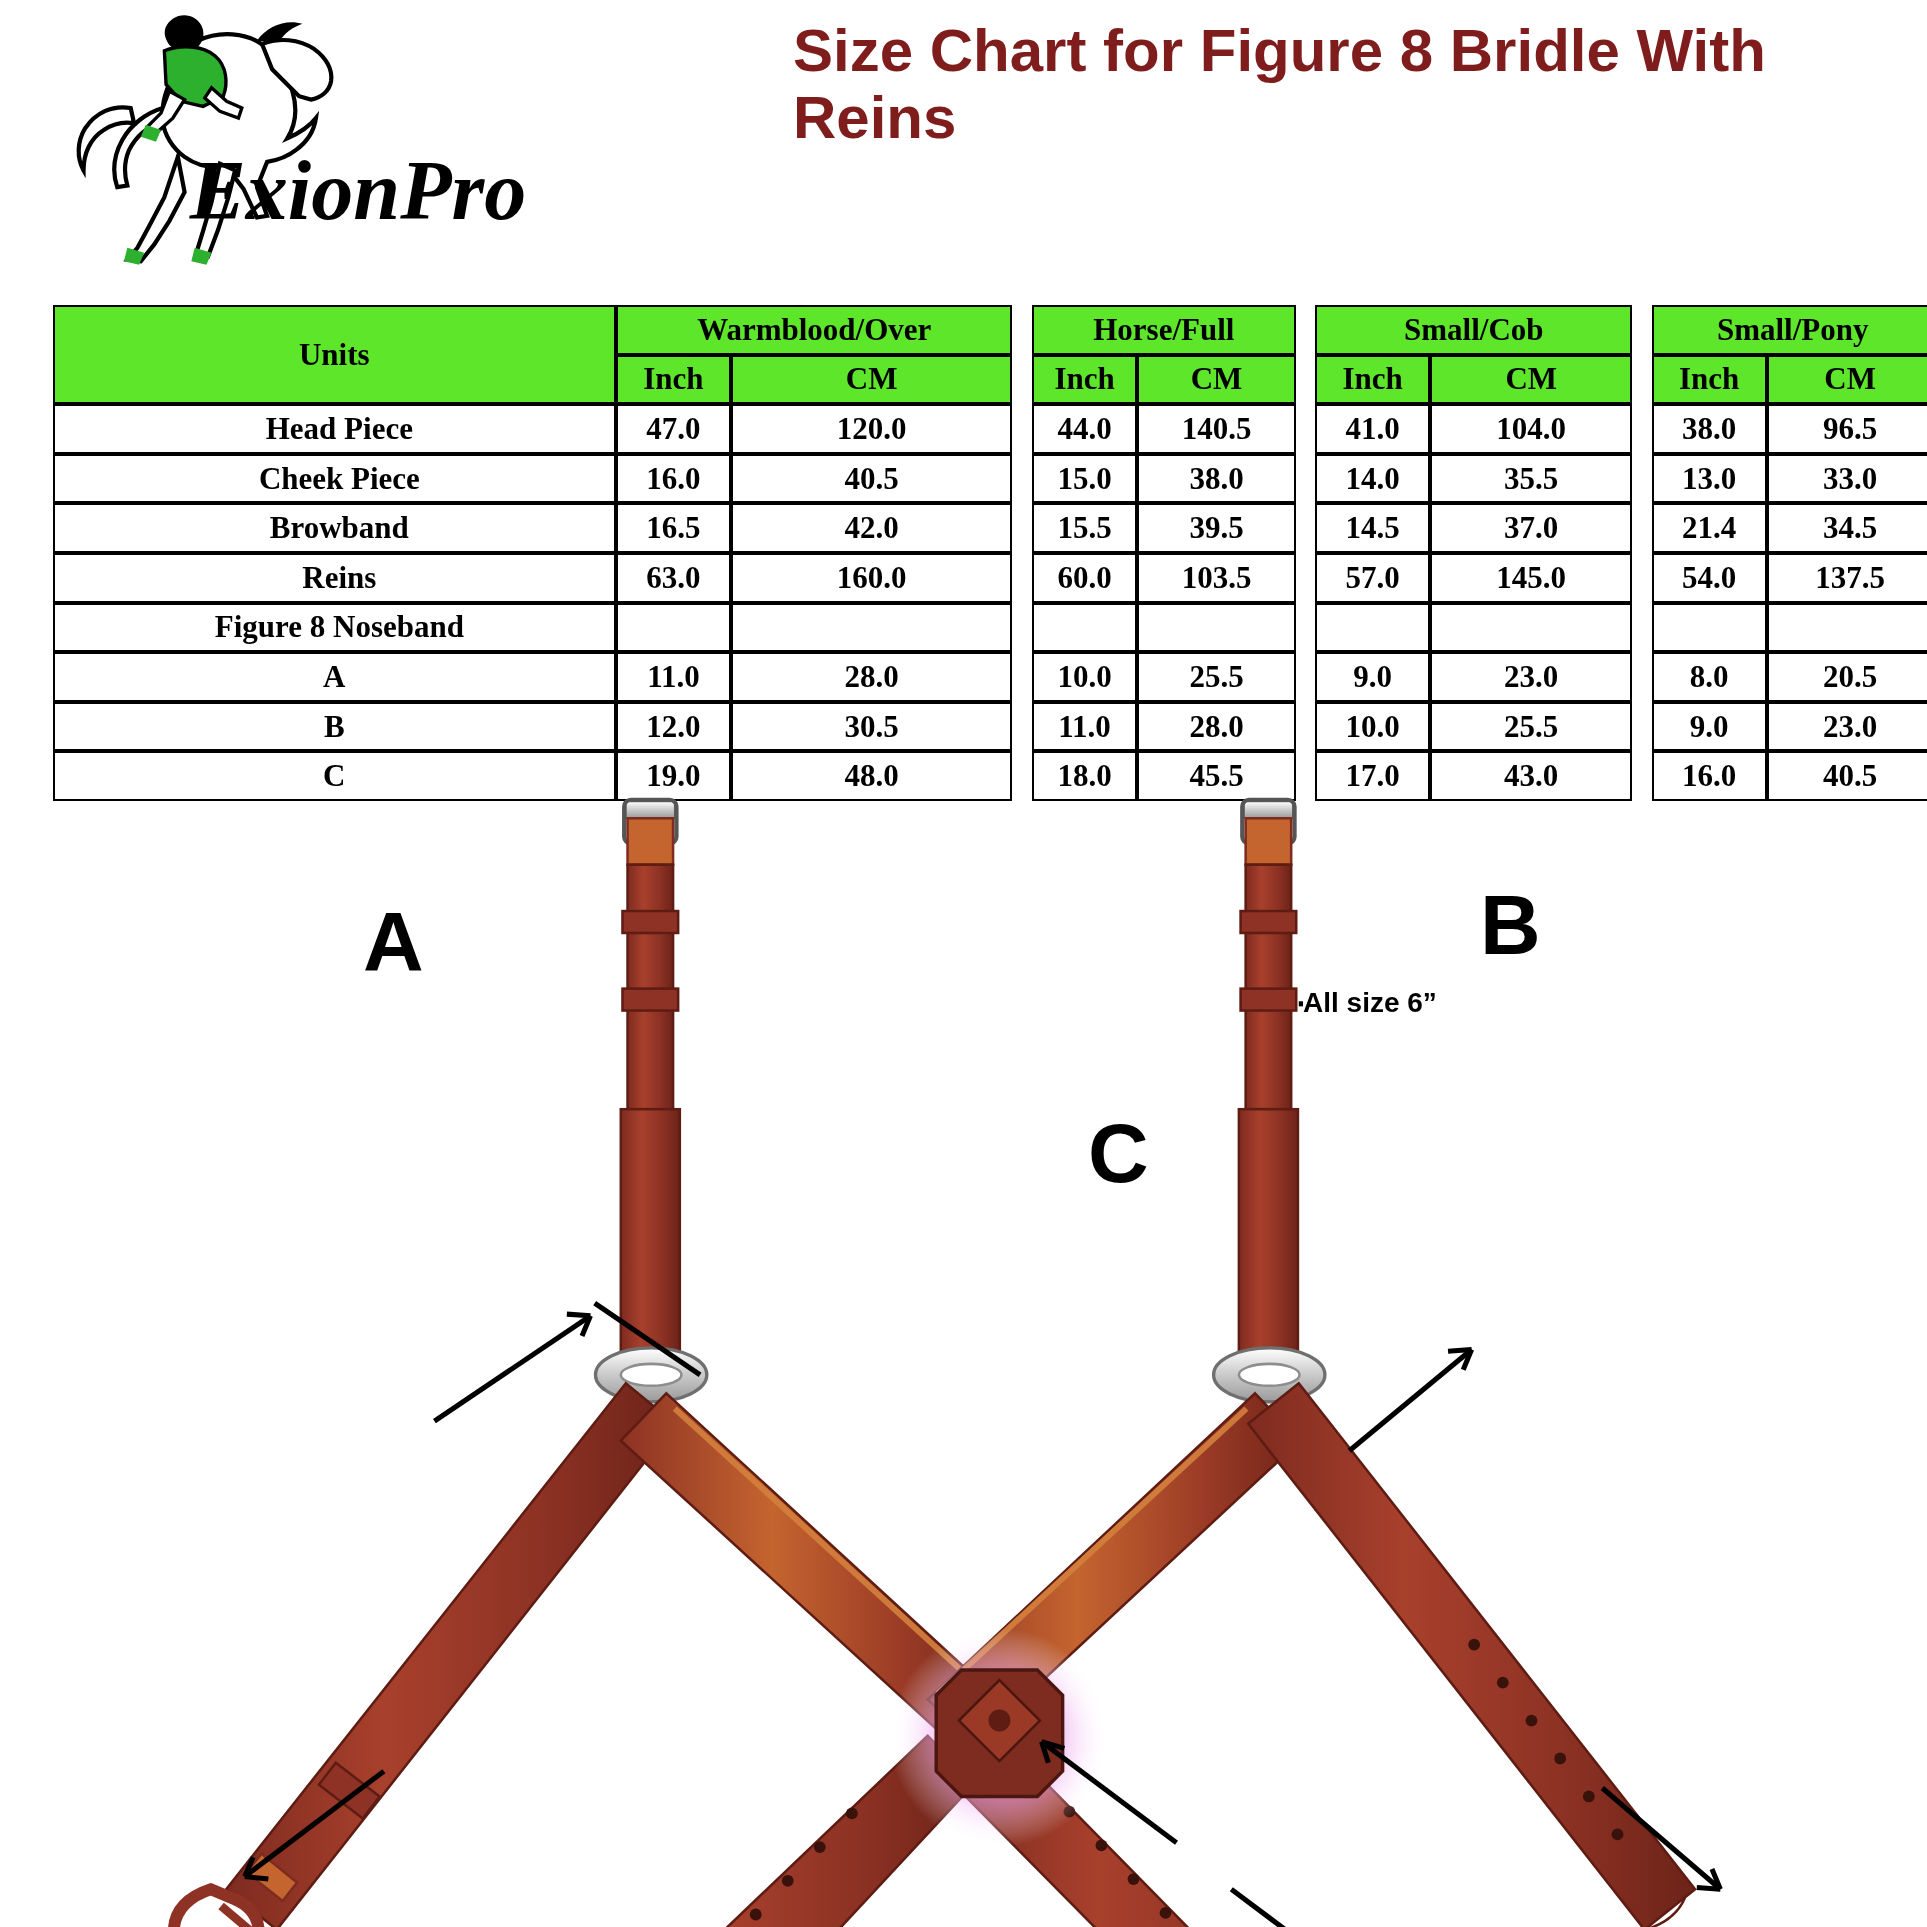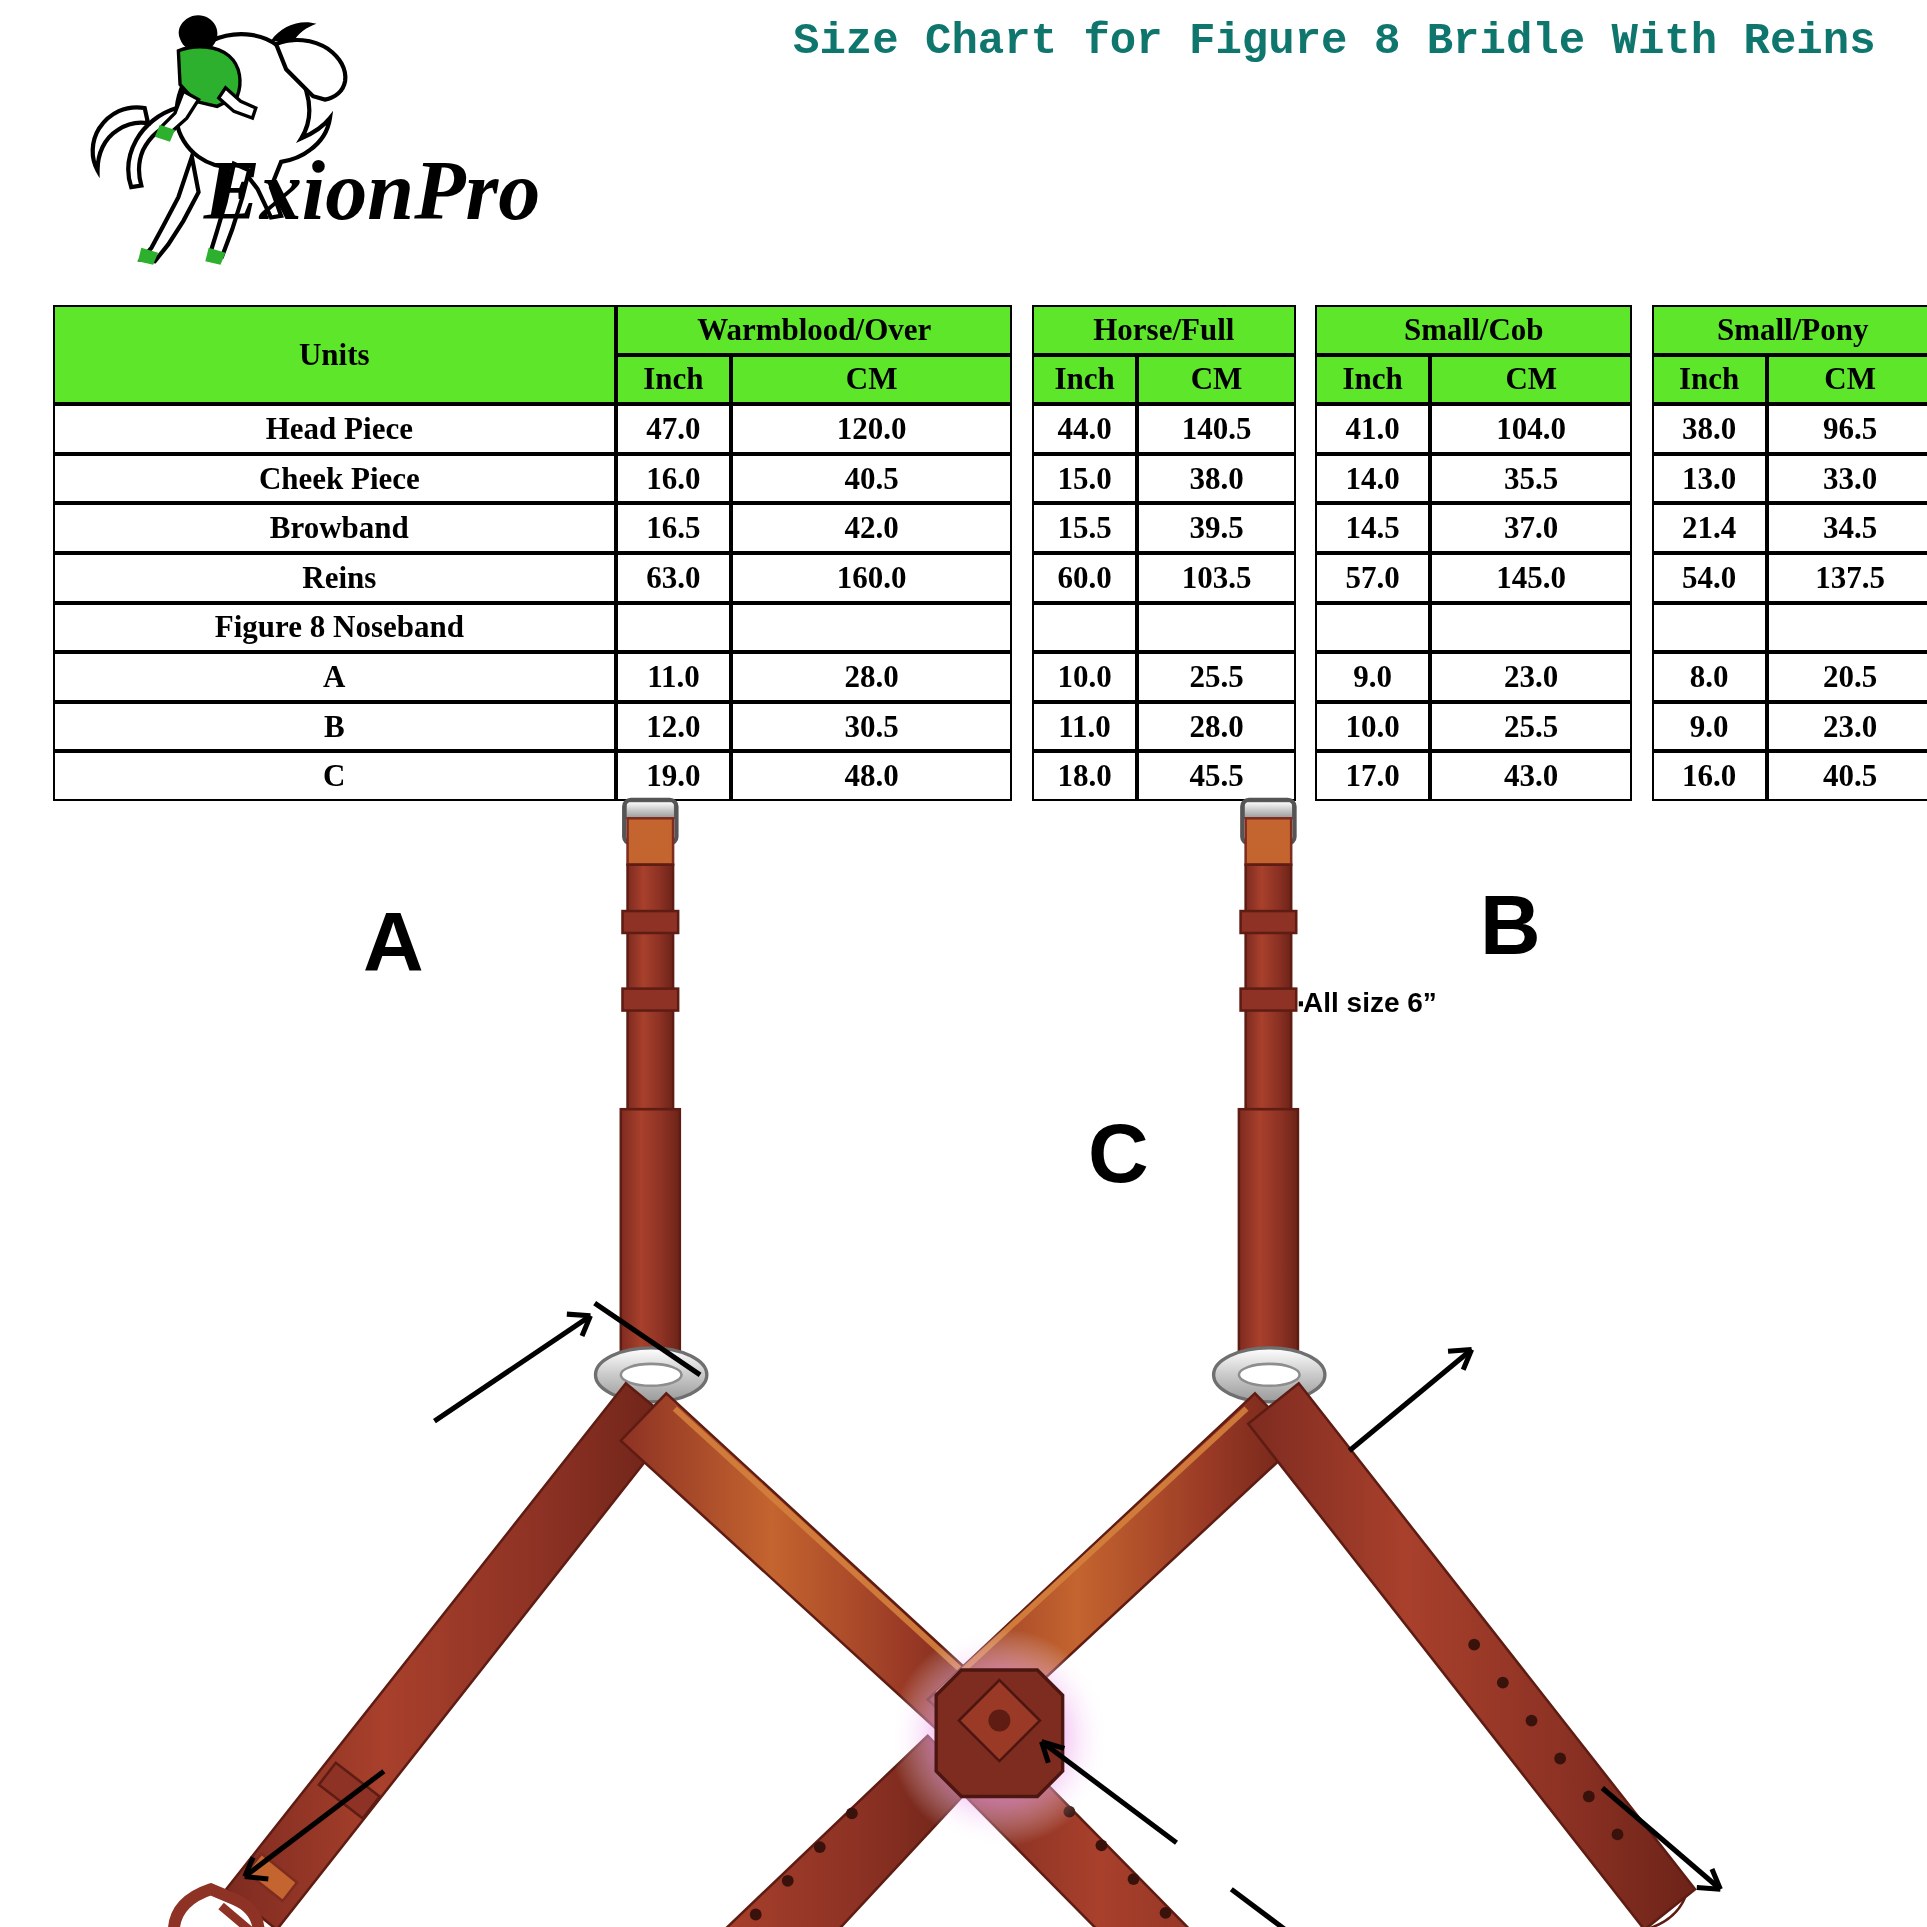--- a/index.html
+++ b/index.html
@@ -8,30 +8,30 @@
     background:#ffffff;
     font-family:"Liberation Serif", serif;
     position:relative;
     overflow:hidden;
   }
   
   #header{
     position:absolute;left:0;top:0;width:1928px;height:278px;
   }
   #logo{
-    position:absolute;left:60px;top:6.7px;width:523px;height:261px;
+    position:absolute;left:46px;top:6.7px;width:523px;height:261px;
   }
   #logo svg{display:block;}
   #title{
     position:absolute;left:793px;top:17px;width:1113px;
-    font-family:Liberation Mono, monospace;
+    font-family:Liberation Sans, sans-serif;
     font-weight:bold;
-    font-size:44px;
+    font-size:60px;
     line-height:1.12;
-    color:#0f766e;
+    color:#7f1d1d;
   }
   
   #table-wrap{
     position:absolute;left:23.6px;top:305px;width:1881px;
   }
   table.size-chart{
     border-collapse:separate;
     border-spacing:0;
     width:1881px;
     table-layout:fixed;

